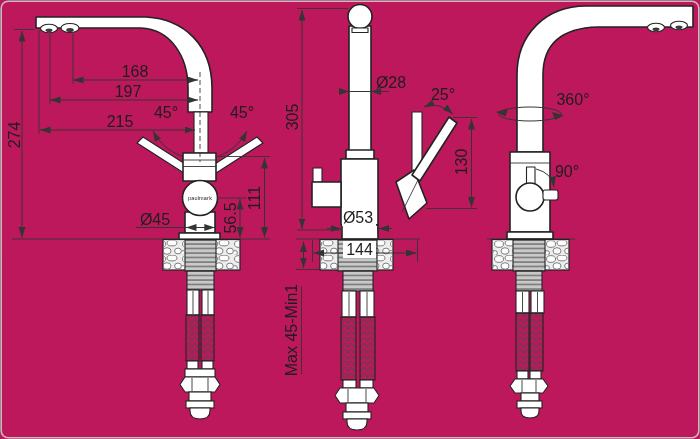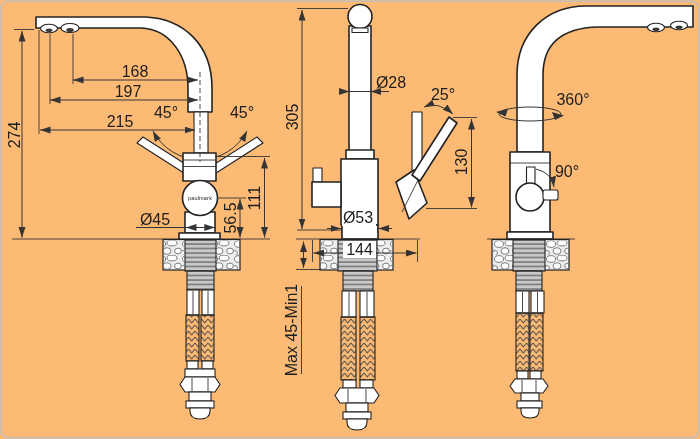--- a/index.html
+++ b/index.html
@@ -1,16 +1,16 @@
 <!DOCTYPE html>
 <html><head>
 <meta charset="utf-8">
 <style>
   html,body{margin:0;padding:0;background:#fff;}
-  .stage{position:relative;width:700px;height:439px;background:#fdba74;overflow:hidden;
+  .stage{position:relative;width:700px;height:439px;background:#be185d;overflow:hidden;
          font-family:"Liberation Sans", sans-serif;}
   svg{position:absolute;left:0;top:0;}
   svg text{font-family:"Liberation Sans", sans-serif;fill:#1e1e1e;}
   .outline{stroke:#232323;stroke-width:1.6;fill:#ffffff;stroke-linejoin:round;stroke-linecap:round;}
   .thin{stroke-width:1.1;}
   .darkfill{fill:#3a3a3a;stroke:none;}
   .dimln{stroke:#343434;stroke-width:1;fill:none;}
   .ext{stroke:#343434;stroke-width:0.9;fill:none;}
   .dash{stroke:#343434;stroke-width:0.9;stroke-dasharray:5 3;fill:none;}
   .dimtxt{font-size:16px;}

